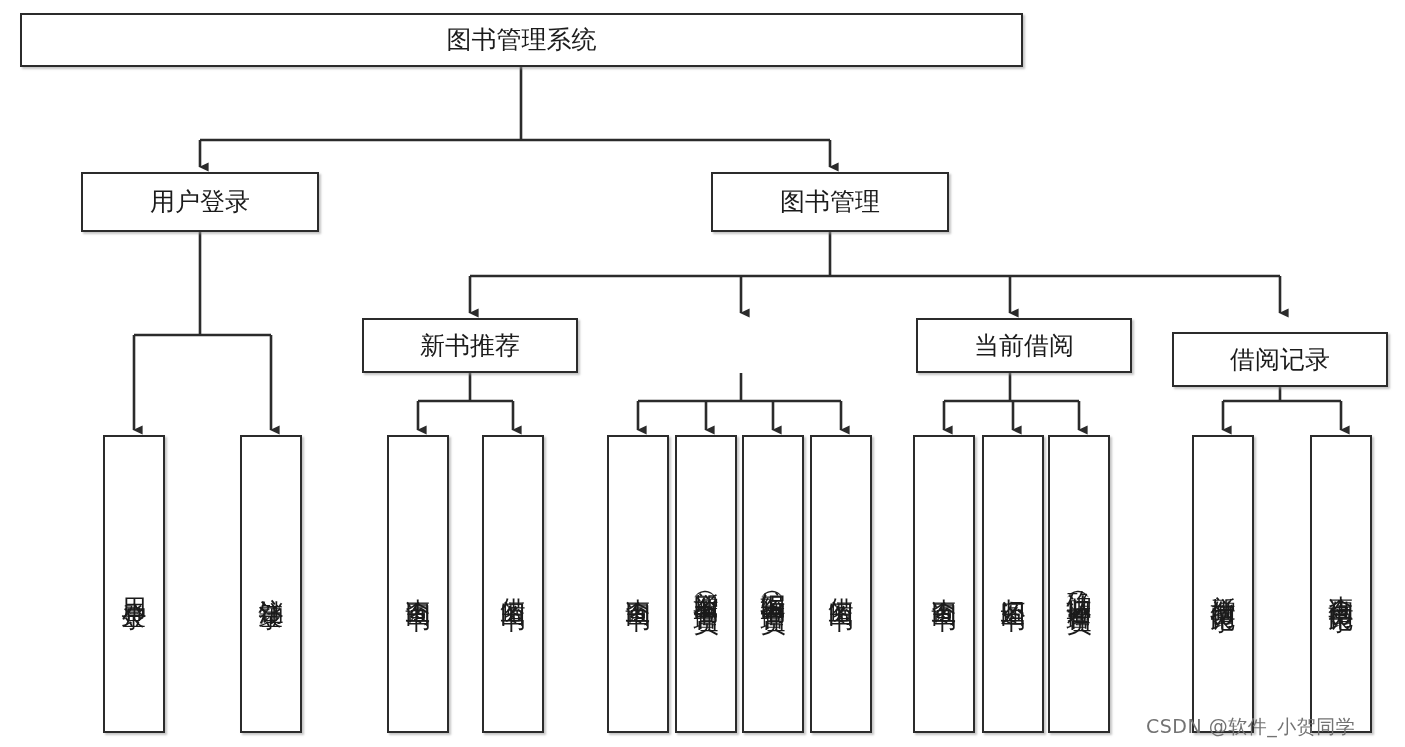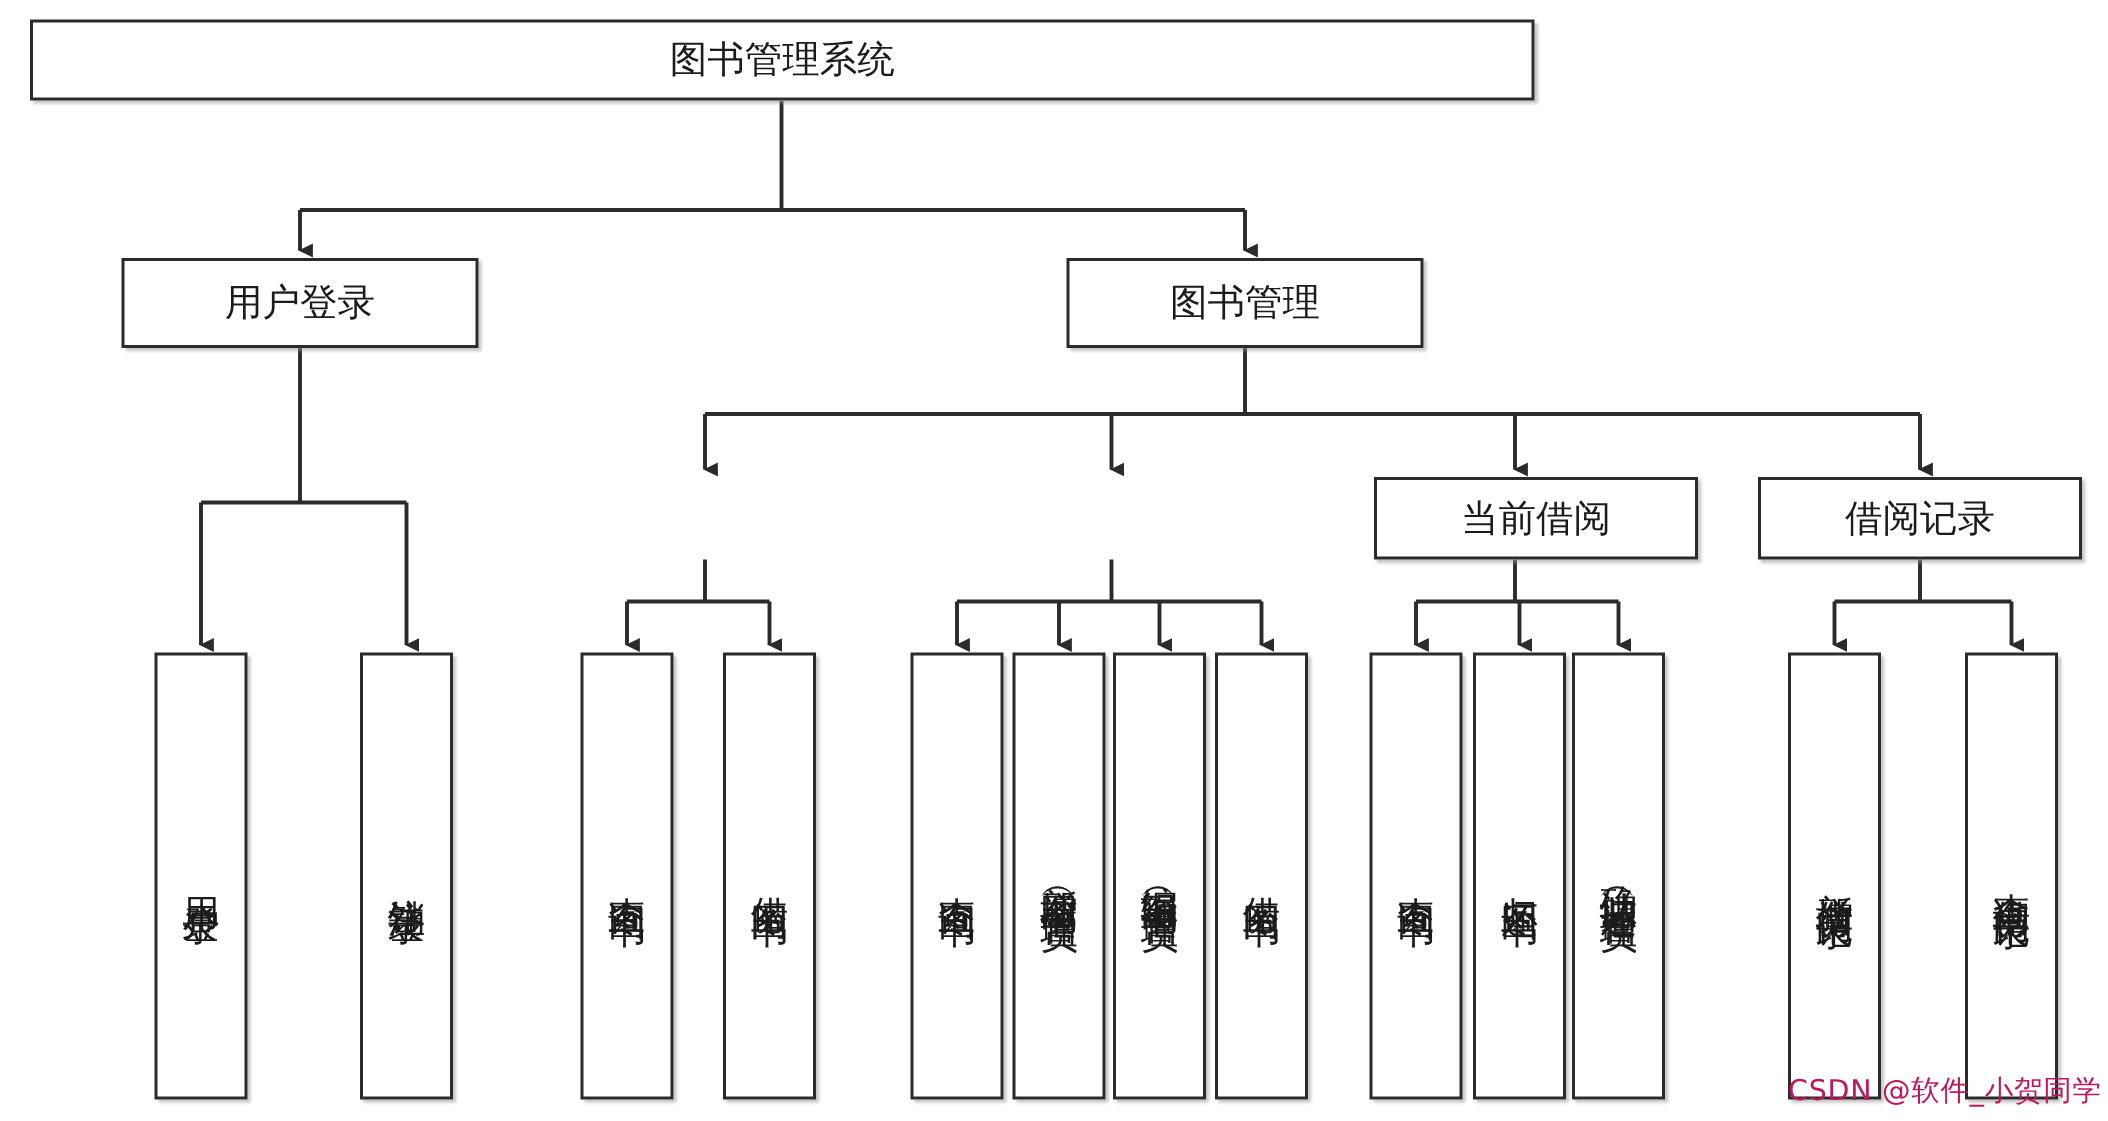--- a/index.html
+++ b/index.html
@@ -126,24 +126,27 @@
     <span class="label">图书管理系统</span>
   </div>
 
   <div class="node horiz" id="n-l2-0" style="left: 81px; top: 172px; width: 238px; height: 60px;">
     <span class="label">用户登录</span>
   </div>
   <div class="node horiz" id="n-l2-1" style="left: 711px; top: 172px; width: 238px; height: 60px; justify-content: center;">
     <span class="label">图书管理</span>
   </div>
 
+  <div class="node horiz" id="n-l3-0" style="left: 362px; top: 318px; width: 216px; height: 55px;">
+    <span class="label">新书推荐</span>
+  </div>
   <div class="node horiz" id="n-l3-2" style="left: 902px; top: 318px; width: 216px; height: 55px; margin-left: 14px;">
     <span class="label">当前借阅</span>
   </div>
-  <div class="node horiz" id="n-l3-3" style="left: 1172px; top: 318px; width: 216px; height: 55px;">
+  <div class="node horiz" id="n-l3-3" style="left: 1172px; top: 332px; width: 216px; height: 55px;">
     <span class="label">借阅记录</span>
   </div>
 
   <div class="node vert" id="n-lf-0" style="left: 103px; top: 435px; width: 62px; height: 298px;">
     <span class="label">用户登录</span>
   </div>
   <div class="node vert" id="n-lf-1" style="left: 240px; top: 435px; width: 62px; height: 298px;">
     <span class="label">注销登录</span>
   </div>
   <div class="node vert" id="n-lf-2" style="left: 387px; top: 435px; width: 62px; height: 298px;">
@@ -173,15 +176,15 @@
   <div class="node vert" id="n-lf-10" style="left: 1048px; top: 435px; width: 62px; height: 298px;">
     <span class="label">确认归还（管理员）</span>
   </div>
   <div class="node vert" id="n-lf-11" style="left: 1192px; top: 435px; width: 62px; height: 298px;">
     <span class="label">新增借阅记录</span>
   </div>
   <div class="node vert" id="n-lf-12" style="left: 1310px; top: 435px; width: 62px; height: 298px;">
     <span class="label">查询借阅记录</span>
   </div>
 
-  <div class="watermark" id="watermark" style="left: 1192px; top: 714px; color: #be185d;">CSDN @软件_小贺同学</div>
+  <div class="watermark" id="watermark" style="left: 1146px; top: 714px; color: #737373;">CSDN @软件_小贺同学</div>
 
 </div>
 
 </body></html>

